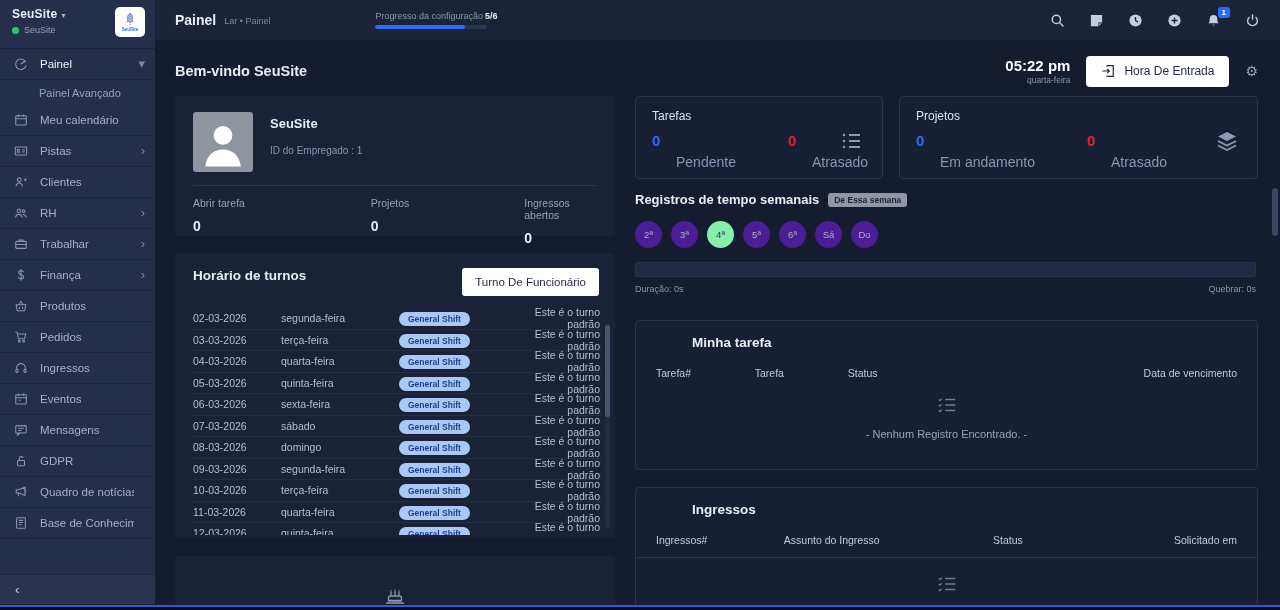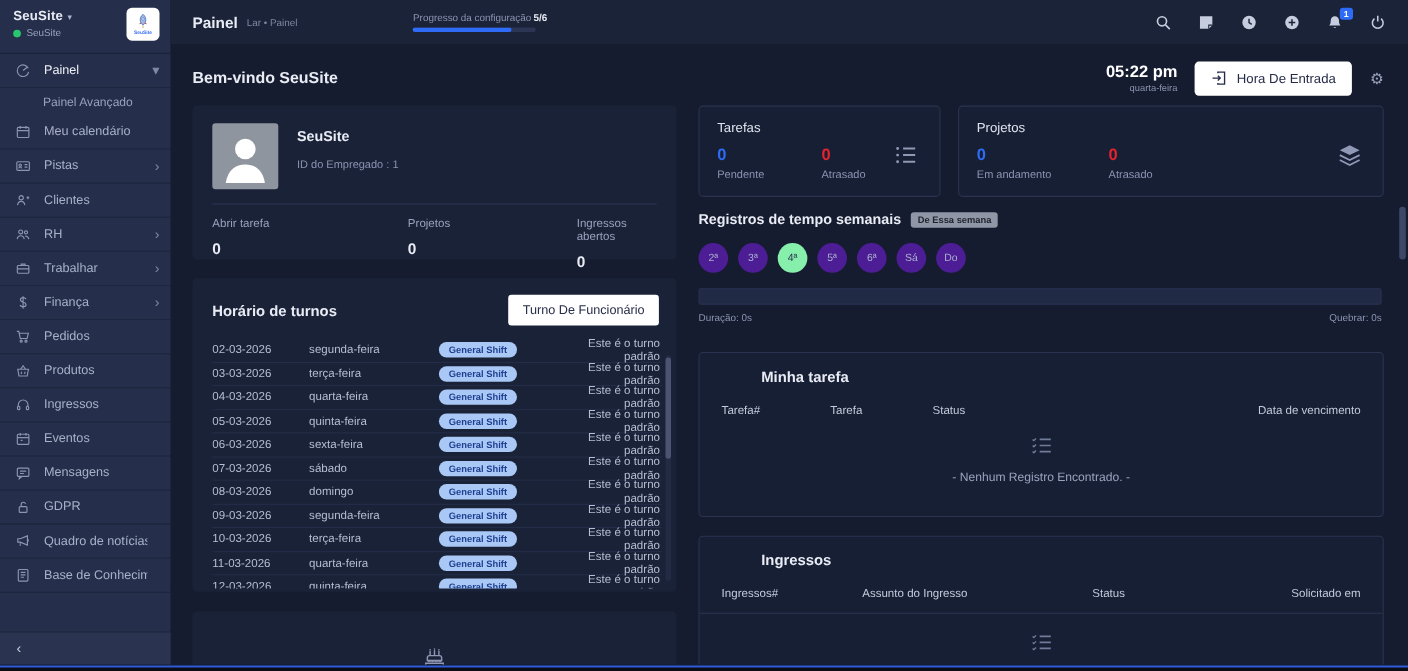--- a/index.html
+++ b/index.html
@@ -71,21 +71,21 @@
   .prof-name { font-size:13px; font-weight:bold; color:#e9ecf4; margin-top:4px; }
   .prof-id { font-size:10px; color:#8b94b2; margin-top:14px; }
   .prof-divider { border-top:1px solid #2a3350; margin:13px 0 11px 0; }
   .prof-stats { display:flex; }
   .prof-stat:nth-child(1){ width:44%; } .prof-stat:nth-child(2){ width:38%; } .prof-stat:nth-child(3){ width:18%; }
   .prof-stat .lab { font-size:10.5px; color:#98a1bc; }
   .prof-stat .val { font-size:14px; font-weight:bold; color:#e9ecf4; margin-top:9px; }
 
   
   .shifts-card { height:285px; padding:15px 0 0 18px; position:relative; margin-bottom:18px; }
-  .shifts-head { display:flex; justify-content:space-between; align-items:center; padding-right:16px; }
+  .shifts-head { display:flex; justify-content:space-between; padding-right:16px; }
   .shifts-head h2 { font-size:13.5px; font-weight:bold; color:#e9ecf4; }
   .btn-white-sm { background:#fff; color:#252c47; border:none; border-radius:3px; padding:8px 13px; font-size:11.5px; cursor:pointer; font-family:inherit; }
   .shift-rows { margin-top:11px; height:228px; overflow:hidden; margin-right:13px; }
   .shift-row { display:flex; align-items:center; height:21.5px; border-top:1px solid #242d47; font-size:10.5px; color:#b6bed2; }
   .shift-row:first-child { border-top:none; }
   .sr-date { width:88px; flex:none; }
   .sr-day { width:118px; flex:none; }
   .sr-badge-wrap { width:112px; flex:none; }
   .sr-badge { background:#a9c8f6; color:#1e3f8f; font-size:8.5px; font-weight:bold; padding:2px 9px; border-radius:8px; white-space:nowrap; }
   .sr-note { flex:1; text-align:right; padding-right:2px; }
@@ -93,27 +93,27 @@
   .shift-thumb { position:absolute; top:2px; left:0; width:5px; height:92px; background:#4a5472; border-radius:3px; }
 
   
   .birthdays-card { flex:1; padding:15px 18px; }
   .birthdays-card h2 { font-size:13.5px; font-weight:bold; color:#e9ecf4; }
   .cake-wrap { display:flex; justify-content:center; margin-top:16px; color:#8f99b5; }
 
   
   .cards-row { display:flex; gap:16px; height:83px; margin-bottom:13px; }
   .stat-card { border-radius:4px; padding:12px 16px; position:relative; }
-  .stat-card.tasks { width:220px; flex:none; }
+  .stat-card.tasks { width:248px; flex:none; }
   .stat-card.projects { flex:1; }
   .stat-card h3 { font-size:12px; font-weight:normal; color:#dfe3ee; }
   .stat-vals { display:flex; gap:52px; margin-top:9px; }
   .stat-val b { font-size:15px; display:block; }
   .stat-val .blue { color:#2e6bf6; } .stat-val .red { color:#e8222d; }
-  .stat-val .lab { font-size:10px; color:#8b94b2; margin-top:5px; }
+  .stat-val .lab { font-size:14px; color:#8b94b2; margin-top:5px;margin-left:24px; }
   .stat-icon { position:absolute; right:18px; top:32px; color:#8f99b5; }
   .stat-icon svg { width:24px; height:24px; }
 
   
   .timelogs { margin-bottom:26px; padding-right:2px; }
   .tl-head { display:flex; align-items:center; gap:9px; }
   .tl-head h2 { font-size:13px; font-weight:bold; color:#e9ecf4; }
   .tl-badge { background:#8f96a6; color:#21252f; font-size:8.5px; font-weight:bold; padding:2px 6px; border-radius:3px; }
   .tl-days { display:flex; gap:9px; margin-top:14px; }
   .pill { width:27px; height:27px; border-radius:50%; background:#4c1d95; color:#aab3cc; font-size:9.5px; display:flex; align-items:center; justify-content:center; cursor:pointer; }
@@ -241,36 +241,36 @@
             <svg viewBox="0 0 16 16" fill="none" stroke="currentColor" stroke-width="1.2">
               <path d="M11 4.5c-.6-1-1.6-1.5-3-1.5-1.7 0-2.8.9-2.8 2.2C5.2 8.6 11 6.9 11 10c0 1.5-1.3 2.4-3 2.4-1.5 0-2.6-.6-3.2-1.7M8 1.5v13"></path>
             </svg>
           </span>
           <span class="si-label">Finança</span>
           <span class="si-chevron">›</span>
         </div>
         <div class="side-item">
           <span class="si-icon">
             <svg viewBox="0 0 16 16" fill="none" stroke="currentColor" stroke-width="1.2">
+              <path d="M2.5 6.5h11l-1.2 7H3.7z"></path>
+              <path d="M5.5 6.5 8 2.8l2.5 3.7M6.2 9v2.5M9.8 9v2.5"></path>
+            </svg>
+          </span>
+          <span class="si-label">Produtos</span>
+          <span class="si-chevron"></span>
+        </div>
+        <div class="side-item">
+          <span class="si-icon">
+            <svg viewBox="0 0 16 16" fill="none" stroke="currentColor" stroke-width="1.2">
               <path d="M1.5 2.5h2l1.6 7.5h7l1.4-5.5H4"></path>
               <circle cx="6" cy="12.8" r="1.1"></circle>
               <circle cx="11" cy="12.8" r="1.1"></circle>
             </svg>
           </span>
           <span class="si-label">Pedidos</span>
-          <span class="si-chevron"></span>
-        </div>
-        <div class="side-item">
-          <span class="si-icon">
-            <svg viewBox="0 0 16 16" fill="none" stroke="currentColor" stroke-width="1.2">
-              <path d="M2.5 6.5h11l-1.2 7H3.7z"></path>
-              <path d="M5.5 6.5 8 2.8l2.5 3.7M6.2 9v2.5M9.8 9v2.5"></path>
-            </svg>
-          </span>
-          <span class="si-label">Produtos</span>
           <span class="si-chevron"></span>
         </div>
         <div class="side-item">
           <span class="si-icon">
             <svg viewBox="0 0 16 16" fill="none" stroke="currentColor" stroke-width="1.2">
               <path d="M3 10V8a5 5 0 0 1 10 0v2"></path>
               <rect x="2.2" y="9.5" width="2.4" height="3.5" rx="1"></rect>
               <rect x="11.4" y="9.5" width="2.4" height="3.5" rx="1"></rect>
             </svg>
           </span>

